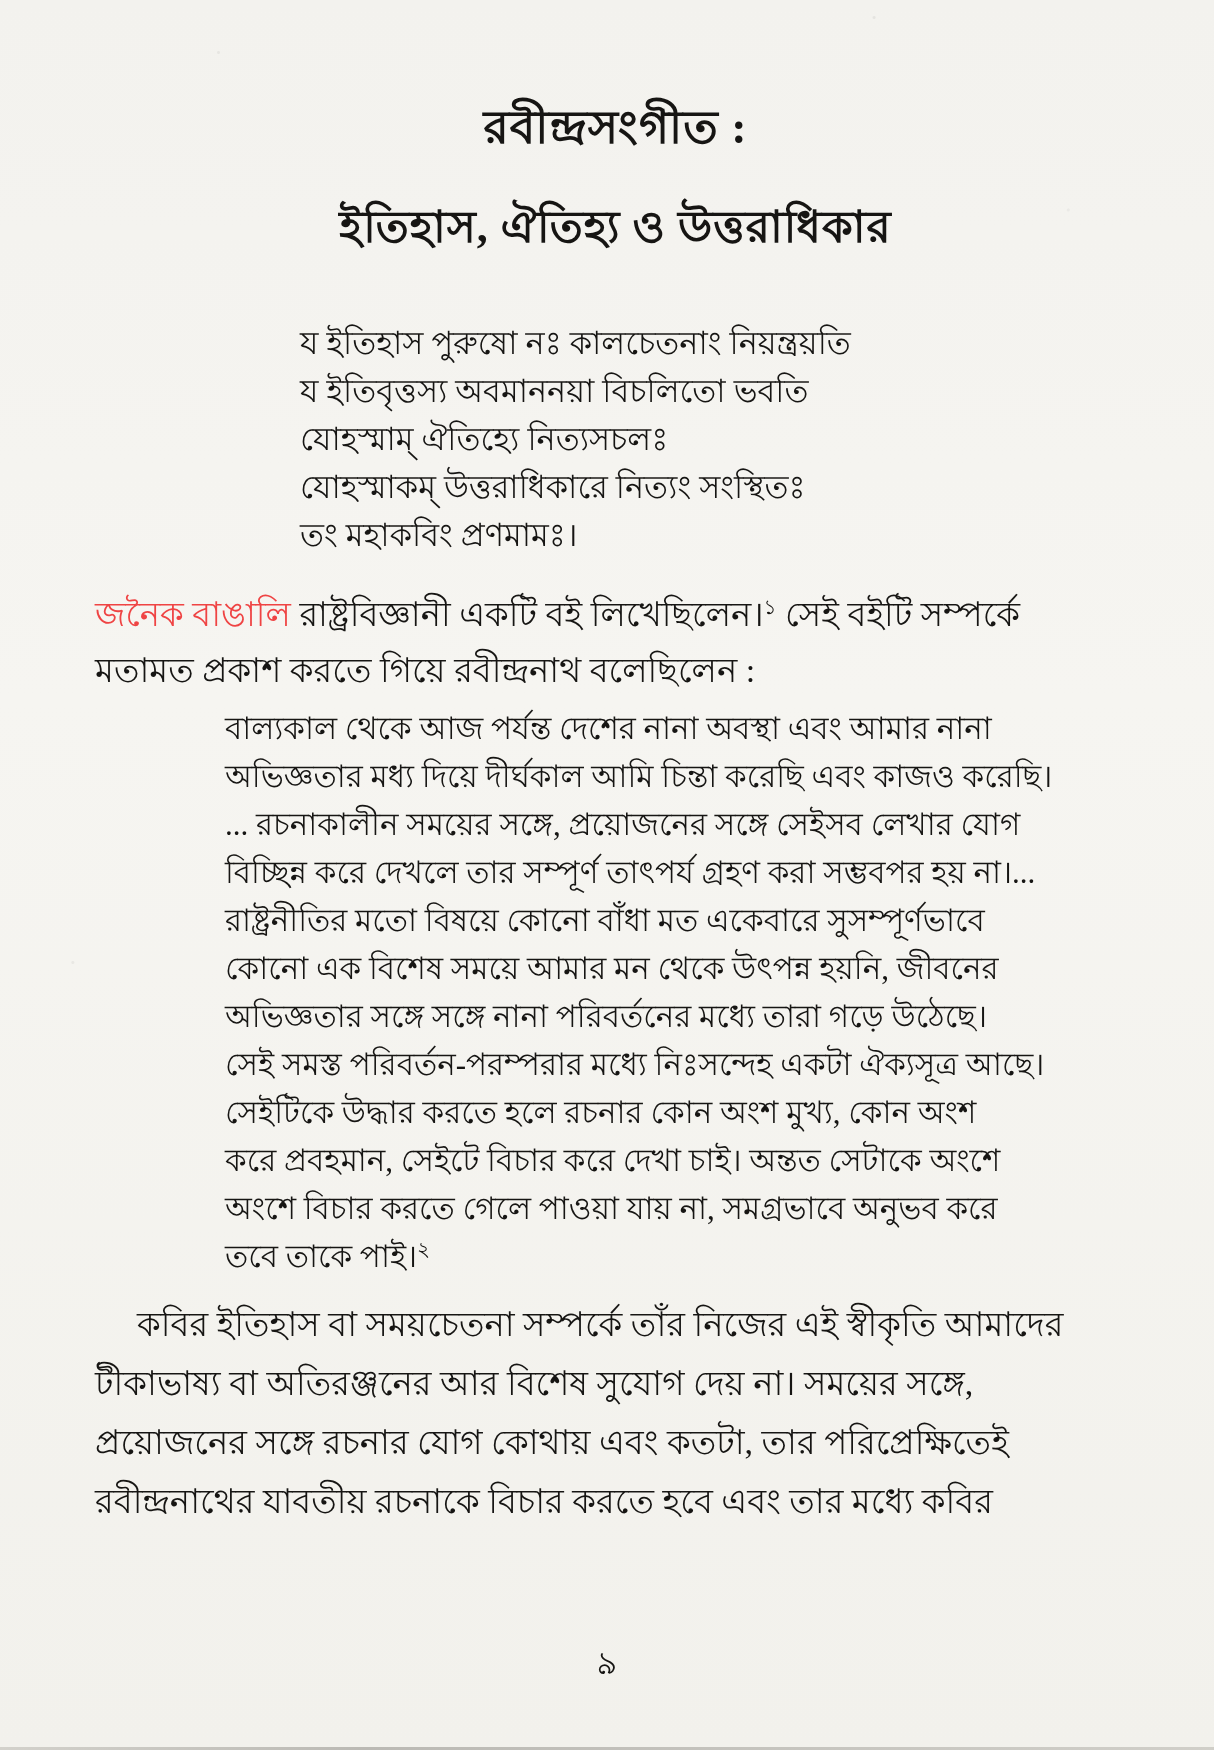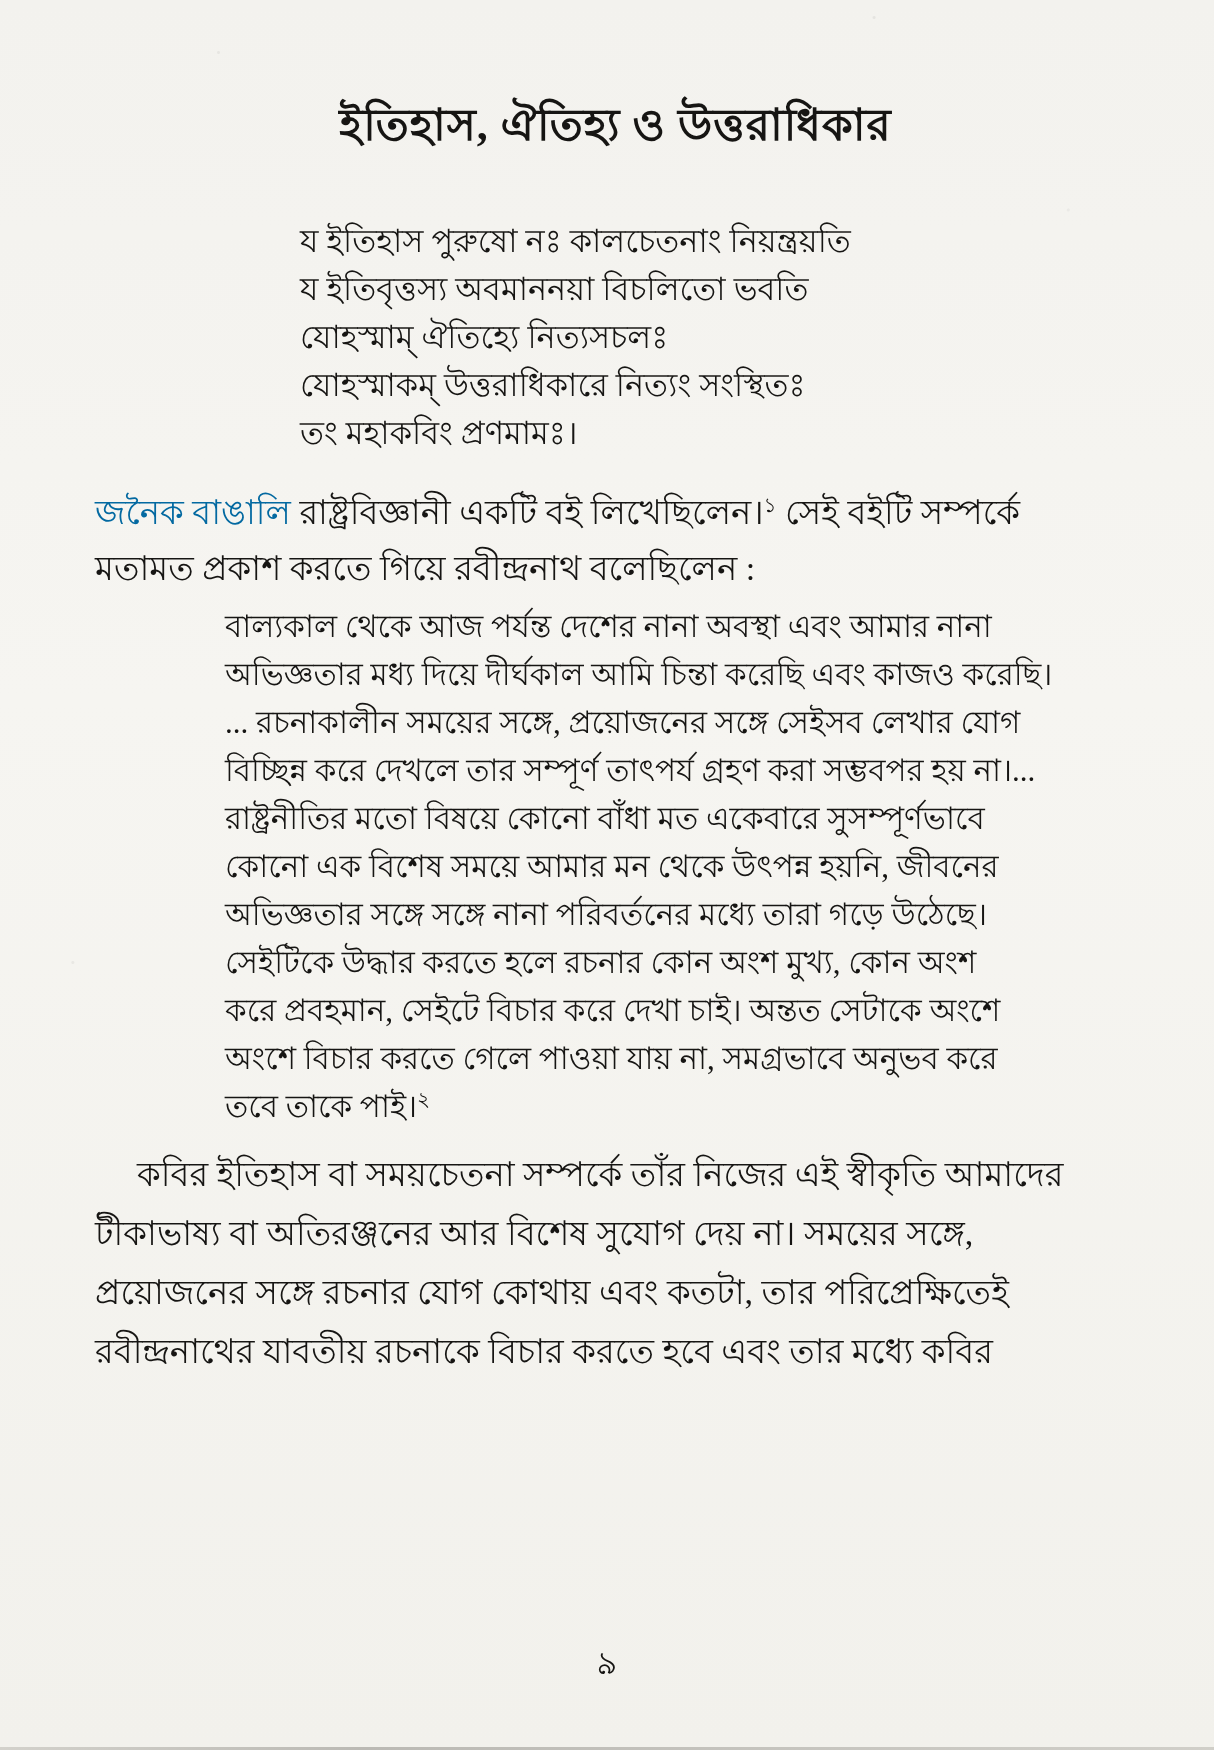--- a/index.html
+++ b/index.html
@@ -30,21 +30,21 @@
     font-size: 44px; font-weight: 700; letter-spacing: 1px;
     margin: 0;
   }
   .verse-block { margin: 0 0 28px 205px; }
   .verse-line {
     font-size: 32px; line-height: 48px; white-space: nowrap;
   }
   .body-para { font-size: 34px; }
   .body-line { line-height: 56px; white-space: nowrap; }
   .indent { padding-left: 42px; }
-  .faded { color: #0369a1; }
+  .faded { color: #ef4444; }
   sup.fn {
     font-size: 20px; vertical-align: super; line-height: 0;
   }
   .quote-block { margin: 6px 0 14px 130px; }
   .quote-line {
     font-size: 31px; line-height: 48px; white-space: nowrap;
   }
   .para2 .body-line { line-height: 59px; }
   .page-number {
     position: absolute; left: 0; right: 0; bottom: 58px;
@@ -55,20 +55,21 @@
     background: linear-gradient(90deg, #b9b7b0, #8e8c86 30%, #b5b3ac);
     opacity: .55;
   }
 </style>
 </head>
 <body>
 
 <div class="page">
 
   <div class="title-block">
+    <h1 class="title-line1">রবীন্দ্রসংগীত :</h1>
     <h1 class="title-line2">ইতিহাস, ঐতিহ্য ও উত্তরাধিকার</h1>
   </div>
 
   <div class="verse-block">
     <div class="verse-line">য ইতিহাস পুরুষো নঃ কালচেতনাং নিয়ন্ত্রয়তি</div>
     <div class="verse-line">য ইতিবৃত্তস্য অবমাননয়া বিচলিতো ভবতি</div>
     <div class="verse-line">যোহস্মাম্ ঐতিহ্যে নিত্যসচলঃ</div>
     <div class="verse-line">যোহস্মাকম্ উত্তরাধিকারে নিত্যং সংস্থিতঃ</div>
     <div class="verse-line">তং মহাকবিং প্রণমামঃ।</div>
   </div>
@@ -79,20 +80,21 @@
   </div>
 
   <div class="quote-block">
     <div class="quote-line">বাল্যকাল থেকে আজ পর্যন্ত দেশের নানা অবস্থা এবং আমার নানা</div>
     <div class="quote-line">অভিজ্ঞতার মধ্য দিয়ে দীর্ঘকাল আমি চিন্তা করেছি এবং কাজও করেছি।</div>
     <div class="quote-line">... রচনাকালীন সময়ের সঙ্গে, প্রয়োজনের সঙ্গে সেইসব লেখার যোগ</div>
     <div class="quote-line">বিচ্ছিন্ন করে দেখলে তার সম্পূর্ণ তাৎপর্য গ্রহণ করা সম্ভবপর হয় না।...</div>
     <div class="quote-line">রাষ্ট্রনীতির মতো বিষয়ে কোনো বাঁধা মত একেবারে সুসম্পূর্ণভাবে</div>
     <div class="quote-line">কোনো এক বিশেষ সময়ে আমার মন থেকে উৎপন্ন হয়নি, জীবনের</div>
     <div class="quote-line">অভিজ্ঞতার সঙ্গে সঙ্গে নানা পরিবর্তনের মধ্যে তারা গড়ে উঠেছে।</div>
+    <div class="quote-line">সেই সমস্ত পরিবর্তন-পরম্পরার মধ্যে নিঃসন্দেহ একটা ঐক্যসূত্র আছে।</div>
     <div class="quote-line">সেইটিকে উদ্ধার করতে হলে রচনার কোন অংশ মুখ্য, কোন অংশ</div>
     <div class="quote-line">করে প্রবহমান, সেইটে বিচার করে দেখা চাই। অন্তত সেটাকে অংশে</div>
     <div class="quote-line">অংশে বিচার করতে গেলে পাওয়া যায় না, সমগ্রভাবে অনুভব করে</div>
     <div class="quote-line"><span>তবে তাকে পাই।</span><sup class="fn">২</sup></div>
   </div>
 
   <div class="body-para para2">
     <div class="body-line indent">কবির ইতিহাস বা সময়চেতনা সম্পর্কে তাঁর নিজের এই স্বীকৃতি আমাদের</div>
     <div class="body-line">টীকাভাষ্য বা অতিরঞ্জনের আর বিশেষ সুযোগ দেয় না। সময়ের সঙ্গে,</div>
     <div class="body-line">প্রয়োজনের সঙ্গে রচনার যোগ কোথায় এবং কতটা, তার পরিপ্রেক্ষিতেই</div>

